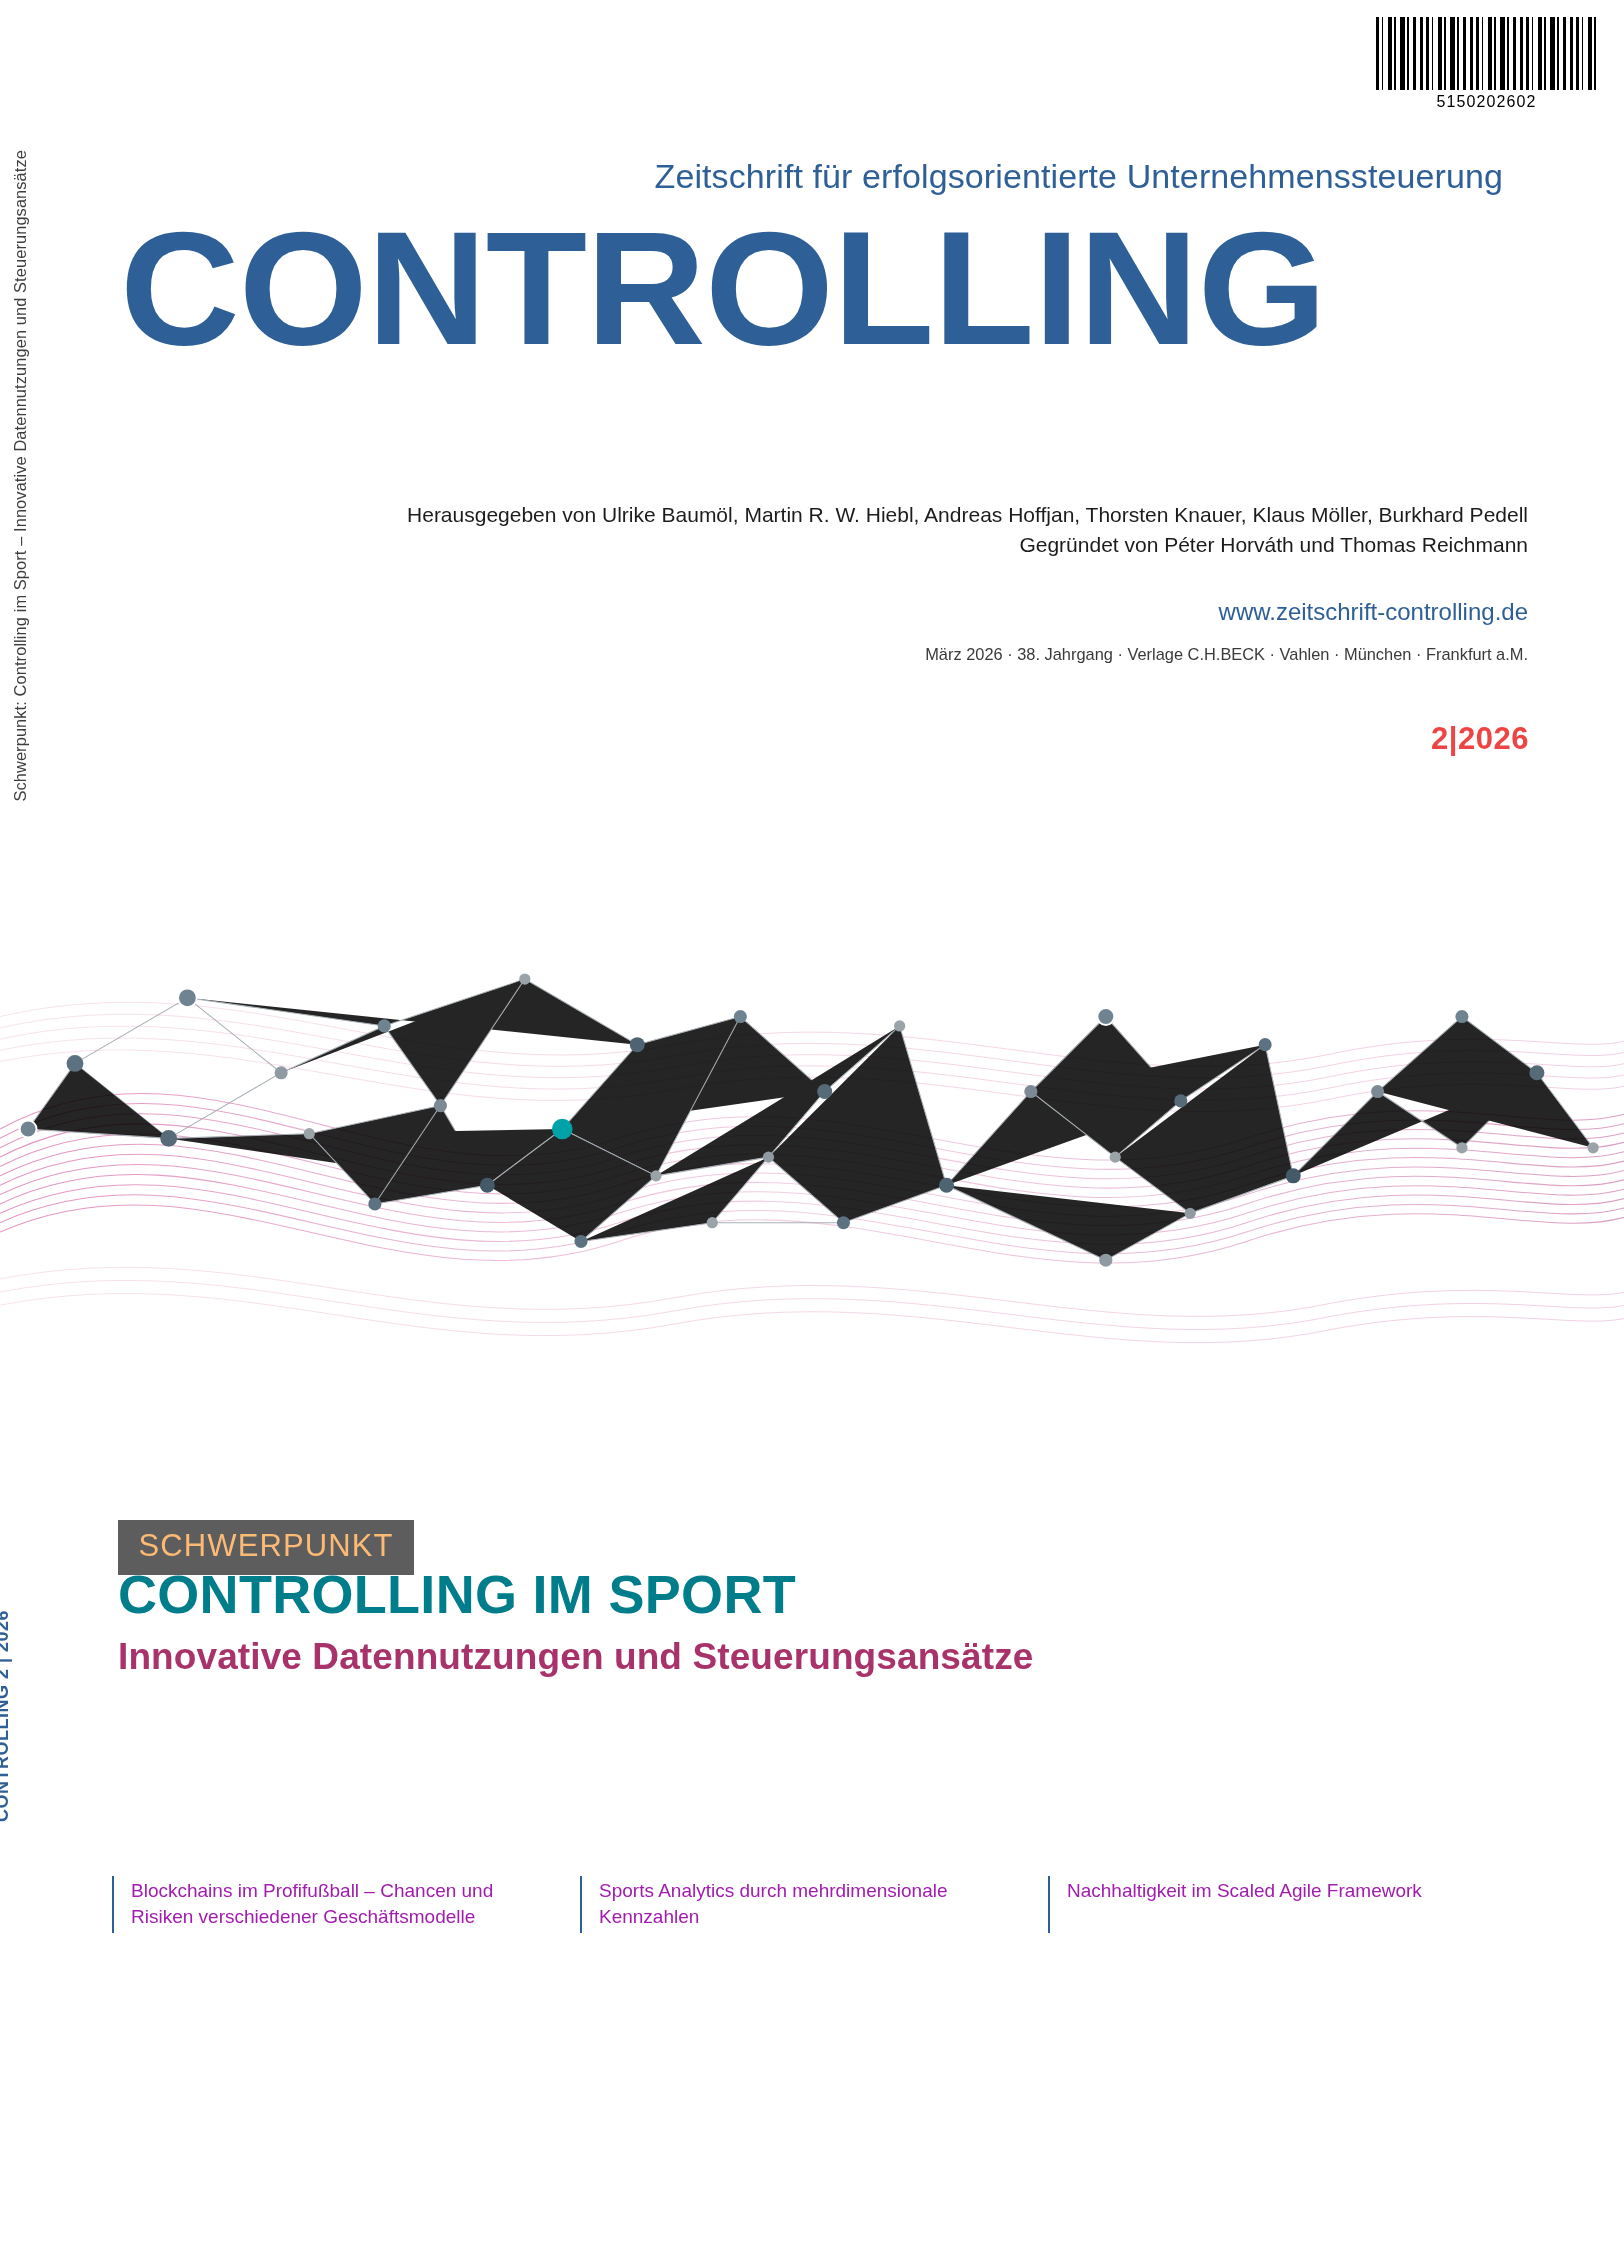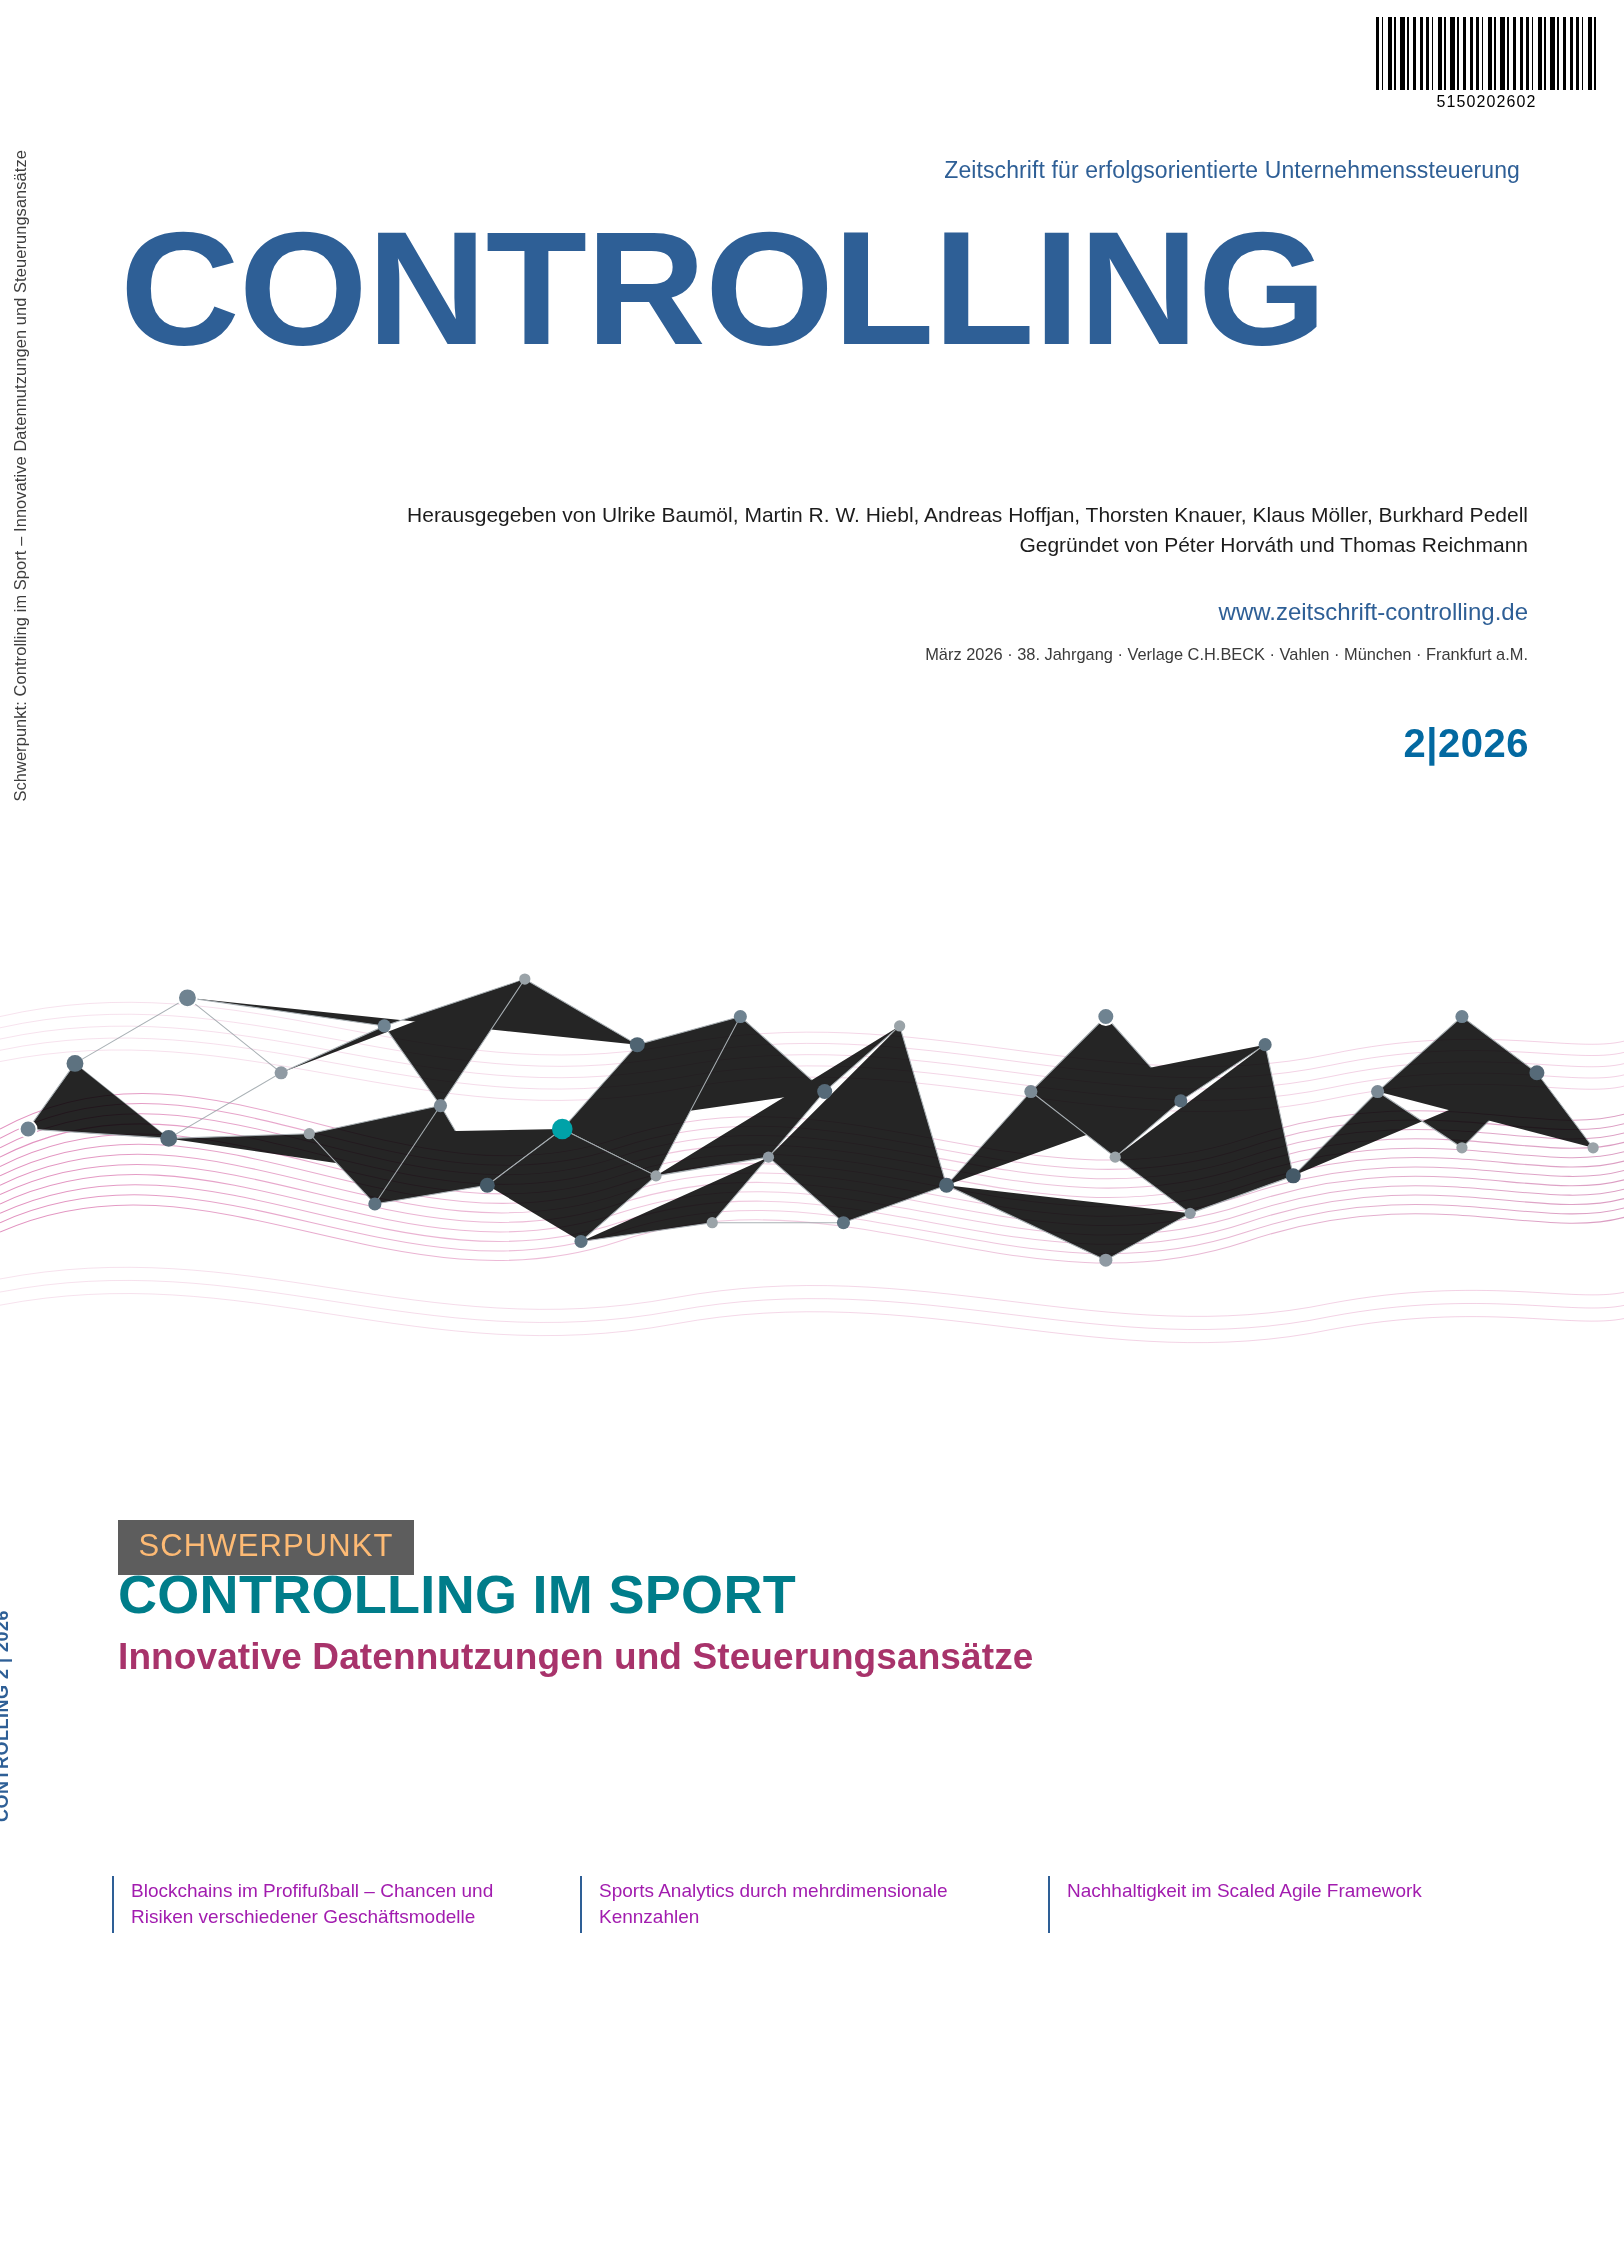--- a/index.html
+++ b/index.html
@@ -72,22 +72,22 @@
     font-size: 18px;
     font-weight: bold;
     color: #2e5f96;
     letter-spacing: 0.5px;
   }
 
   
   .tagline {
     position: absolute;
     top: 157px;
-    right: 105px;
-    font-size: 23px;
+    right: 122px;
+    font-size: 34px;
     color: #2e5f96;
     letter-spacing: 0.1px;
   }
   .masthead {
     position: absolute;
     top: 214px;
     left: 120px;
     right: 97px;
     font-size: 161px;
     line-height: 0.92;
@@ -120,23 +120,23 @@
     top: 645px;
     right: 97px;
     text-align: right;
     font-size: 16.4px;
     color: #3a3a3a;
   }
   .issue {
     position: absolute;
     top: 721px;
     right: 96px;
-    font-size: 40px;
-    font-weight: bold;
-    color: #0369a1;
+    font-size: 31px;
+    font-weight: bold;
+    color: #ef4444;
     letter-spacing: 0.5px;
   }
 
   
   .artwork {
     position: absolute;
     left: 0;
     top: 904px;
     width: 1625px;
     height: 525px;

